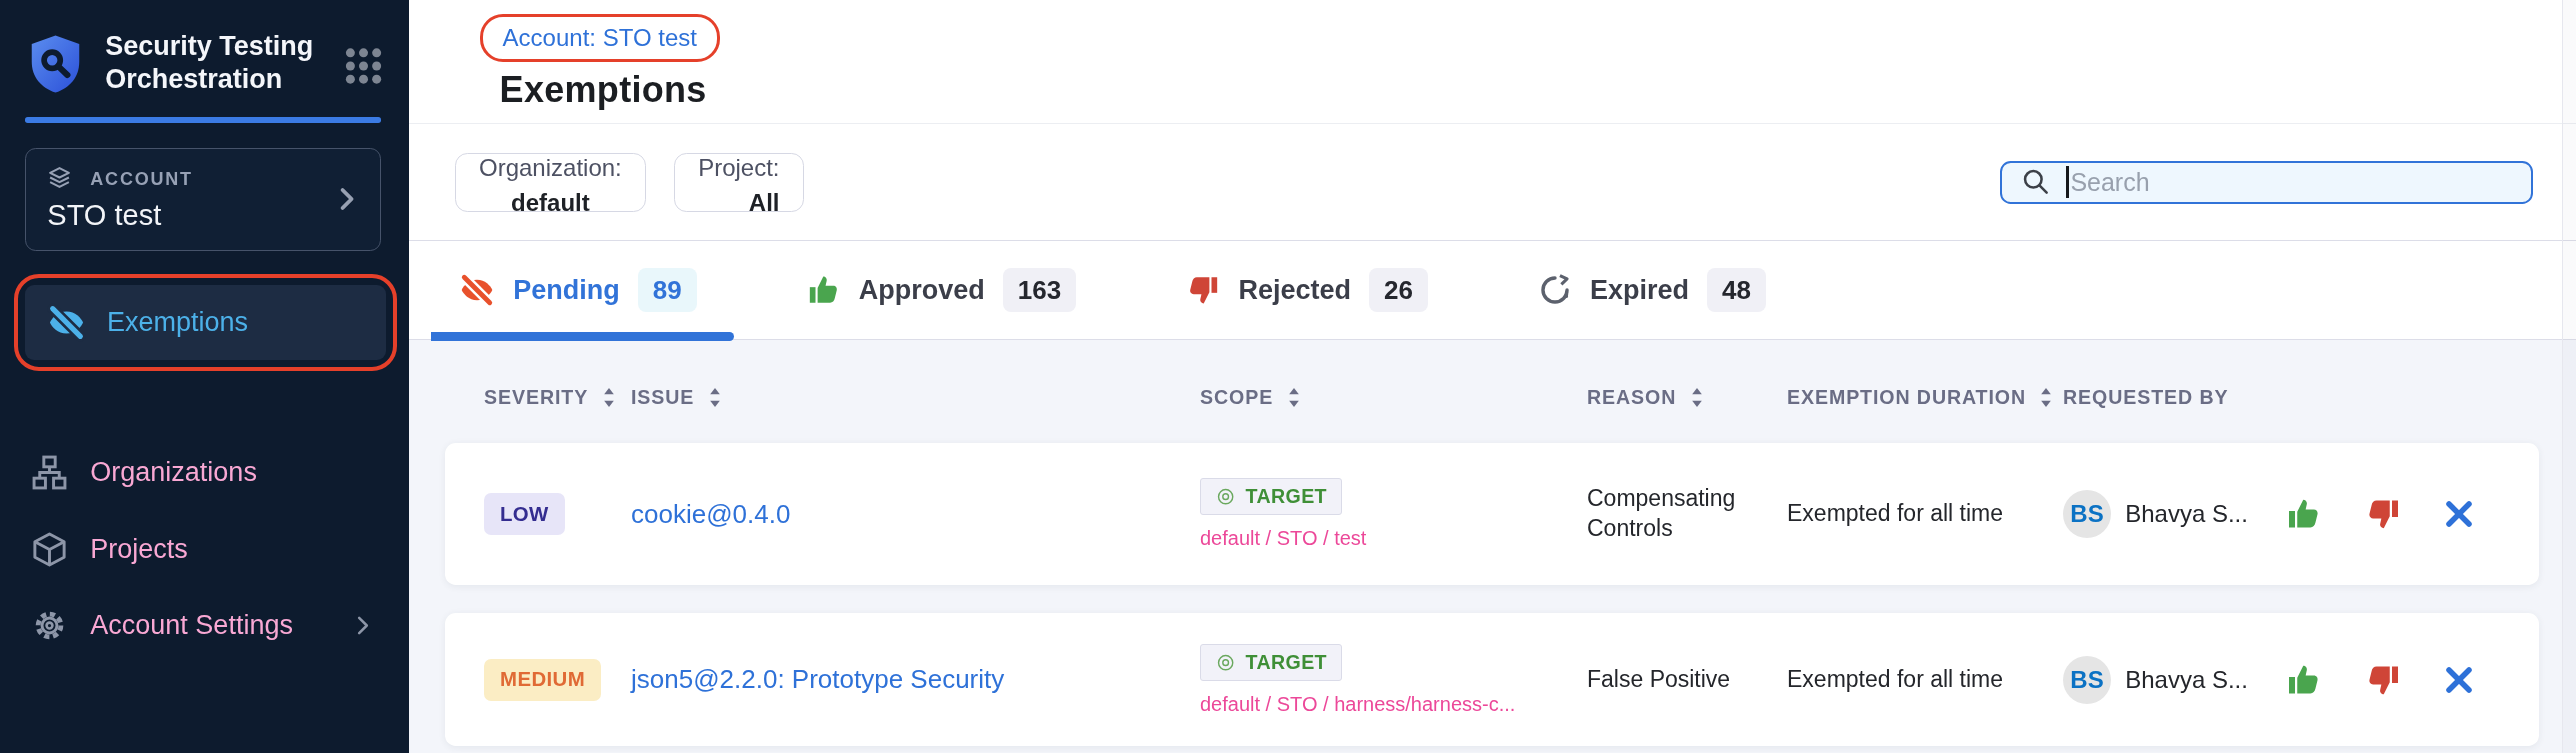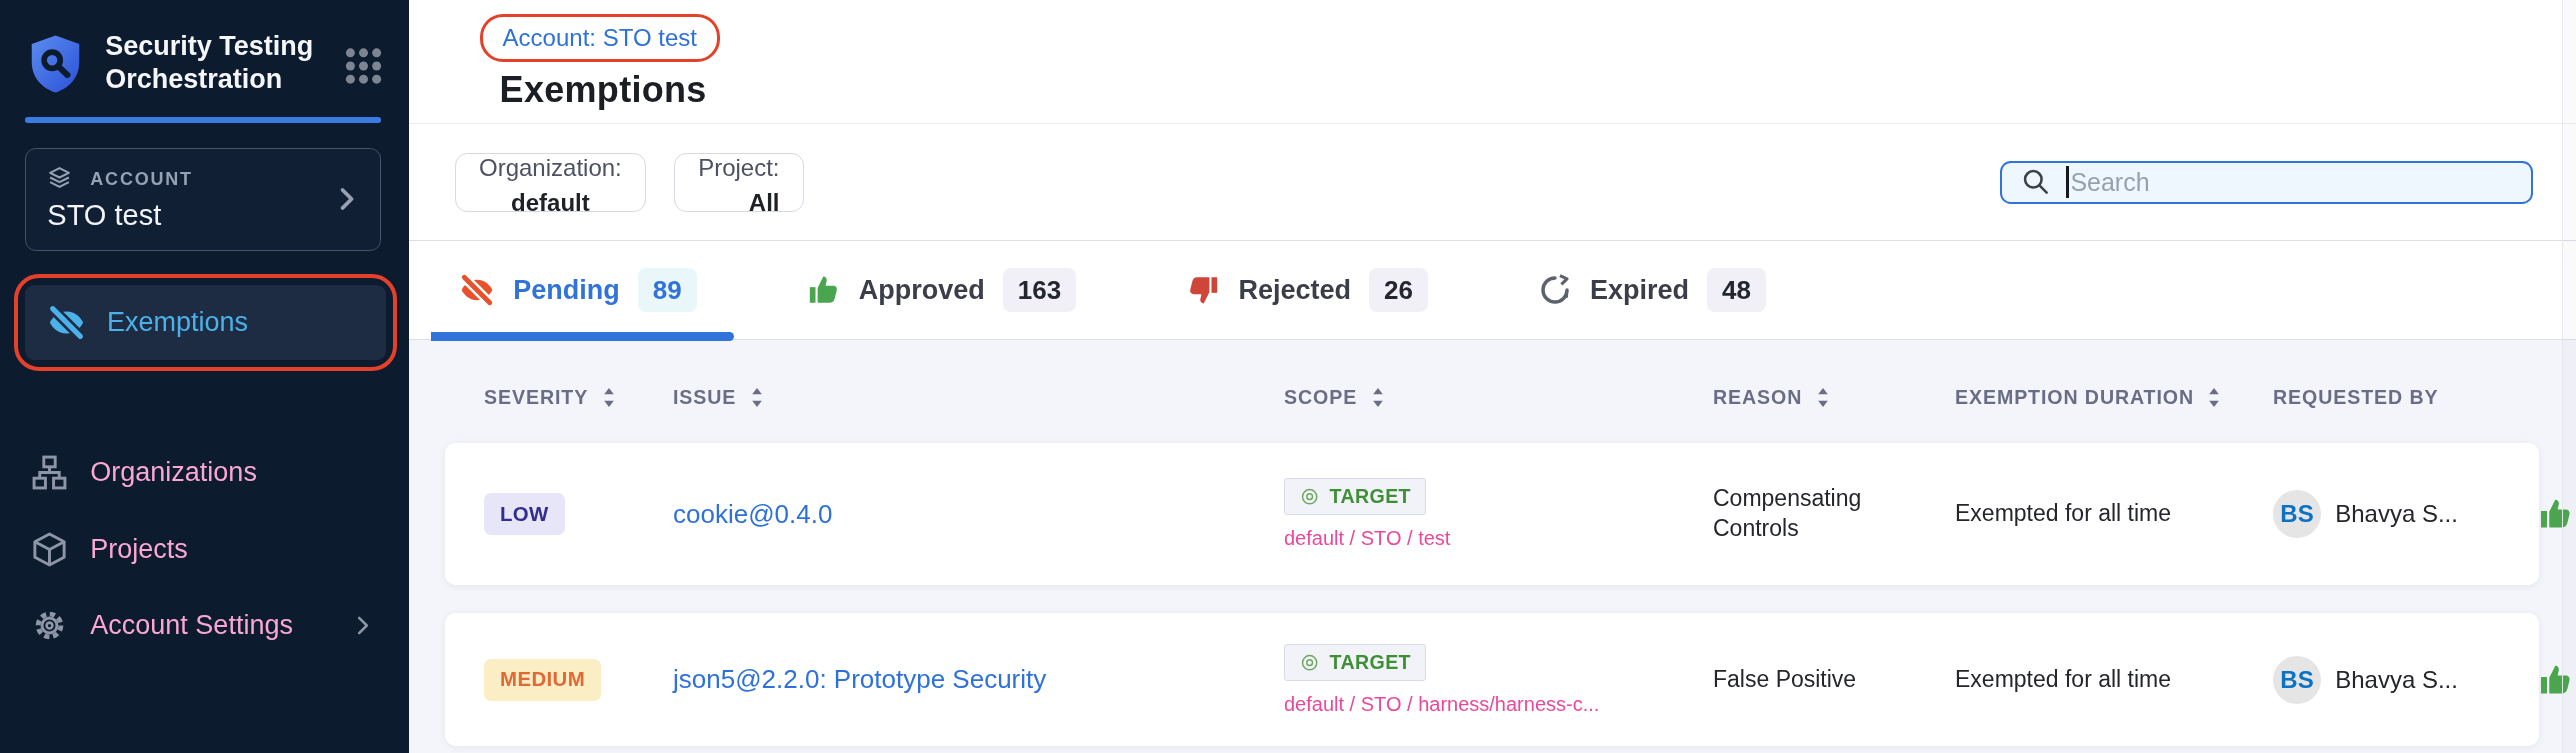--- a/index.html
+++ b/index.html
@@ -46,21 +46,21 @@
 
   .tabs-row { height:100px; border-top:1.8px solid #dcdde8; border-bottom:1.8px solid #dcdde8; display:flex; align-items:stretch; padding-left:36px; }
   .tab { display:flex; align-items:center; gap:18px; padding:0 55px 0 14.2px; margin-right:41px; font-size:27px; color:#3b3e49; position:relative; cursor:pointer; }
   .tab-label { font-weight:bold; }
   .tab.active { color:#3173d8; }
   .tab.active::after { content:""; position:absolute; left:-14.2px; right:18px; bottom:-1.8px; height:9px; background:#3173d8; border-radius:0 9px 9px 0; }
   .tab-count { font-size:26px; font-weight:bold; padding:6.2px 15px; border-radius:8px; background:#f0f0f6; color:#25272e; }
   .tab.active .tab-count { background:#e9f7fb; color:#3173d8; }
 
   .table-area { flex:1; background:#f3f5fa; padding-top:30px; }
-  .grid { width:2094px; margin-left:36px; padding-left:39px; display:grid; grid-template-columns:147px 569px 387px 200px 276px 218px 1fr; align-items:center;gap:42px; }
+  .grid { width:2094px; margin-left:36px; padding-left:39px; display:grid; grid-template-columns:147px 569px 387px 200px 276px 218px 1fr; align-items:center; }
   .thead { height:55px; margin-bottom:18px; }
   .th { display:flex; align-items:center; gap:12.4px; font-size:19.6px; font-weight:bold; letter-spacing:0.9px; color:#6a6d85; }
   .sort-icon { cursor:pointer; }
 
   .row-card { background:#ffffff; border-radius:10.7px; box-shadow:0 1.8px 7.1px rgba(40,50,70,0.07); height:142px; margin-bottom:28.4px; }
   .row-card.r2 { height:133px; margin-bottom:0; }
 
   .sev-badge { display:inline-block; font-size:20.4px; font-weight:bold; padding:9.8px 16px; border-radius:7.1px; letter-spacing:0.4px; }
   .sev-badge[data-sev="low"] { background:#e7e5f8; color:#342d90; }
   .sev-badge[data-sev="medium"] { background:#fbedc4; color:#e06a35; }

